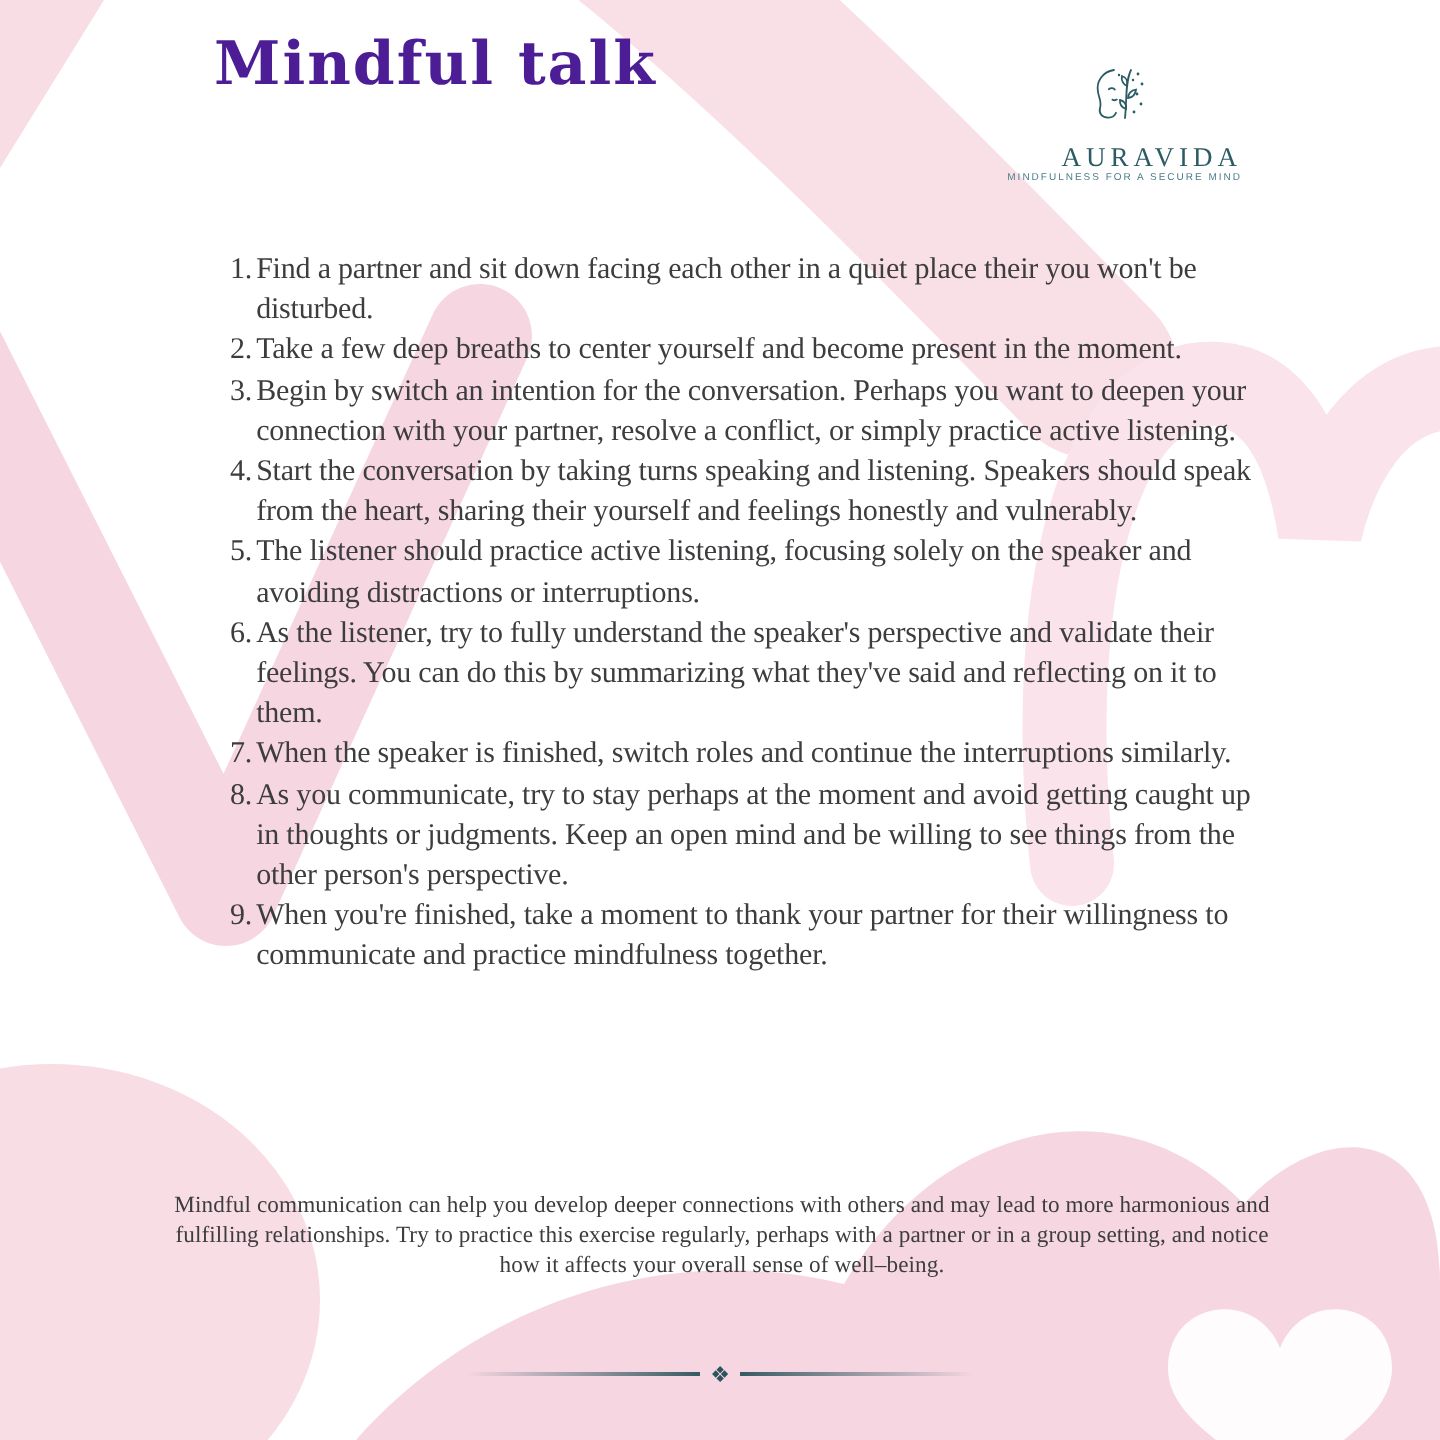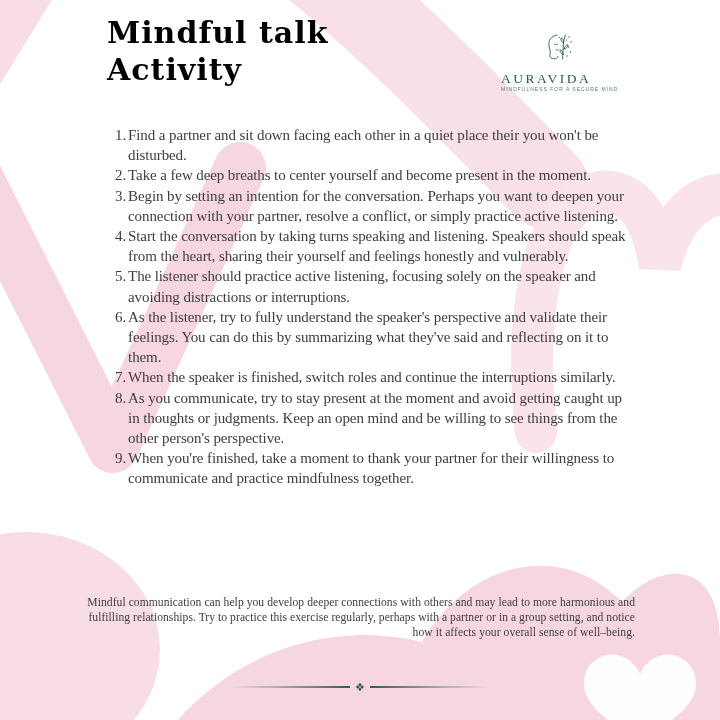--- a/index.html
+++ b/index.html
@@ -8,26 +8,26 @@
     background:#ffffff;
     font-family:"Liberation Serif", serif;
   }
   .bg{position:absolute;inset:0;z-index:0;}
   .content{position:relative;z-index:1;width:720px;height:720px;}
 
   .title{
     position:absolute;left:107px;top:14px;
     font-family:"DejaVu Serif", serif;
     font-weight:700;font-size:30px;line-height:37px;
-    letter-spacing:1px;color:#000000;
+    letter-spacing:1px;color:#4c1d95;
   }
 
   .logo{
     position:absolute;left:501px;top:31px;width:120px;
-    text-align:left;color:#2b5b63;
+    text-align:right;color:#2b5b63;
   }
   .logo-icon{display:block;margin:0 auto 2px auto;}
   .logo-name{
     font-family:"Liberation Serif", serif;
     font-size:13.5px;letter-spacing:2.5px;line-height:15px;
   }
   .logo-tagline{
     font-family:"Liberation Sans", sans-serif;
     font-size:5px;letter-spacing:1px;line-height:7px;color:#4a7f86;
     white-space:nowrap;
@@ -38,21 +38,21 @@
     list-style:none;margin:0;padding:0;
     font-size:15px;line-height:20.2px;letter-spacing:-0.1px;
     color:#3d3d40;
   }
   .steps li{display:flex;}
   .li-num{flex:0 0 auto;padding-right:2px;}
   .li-text{flex:1 1 auto;}
 
   .footnote{
     position:absolute;left:87px;top:596px;width:548px;
-    text-align:right;font-size:11.6px;line-height:14.8px;
+    text-align:center;font-size:11.6px;line-height:14.8px;
     letter-spacing:0.05px;color:#3d3d40;
   }
 
   .divider{
     position:absolute;left:233px;top:680px;width:254px;height:14px;
     display:flex;align-items:center;
   }
   .divider .line{flex:1 1 auto;height:2px;}
   .divider .line.left{background:linear-gradient(to right, rgba(44,84,92,0), rgba(44,84,92,0.95));}
   .divider .line.right{background:linear-gradient(to left, rgba(44,84,92,0), rgba(44,84,92,0.95));}
@@ -78,21 +78,20 @@
 
   <path d="M178,720 C238,652 332,620 422,642 C470,560 562,540 622,602 C660,560 720,558 720,642 L720,720 Z" fill="#f6d7e1"></path>
 
   <path d="M640,674 c-12,-30 -56,-24 -56,10 c0,26 34,40 56,62 c22,-22 56,-36 56,-62 c0,-34 -44,-40 -56,-10 z" fill="#ffffff" opacity="0.92"></path>
 </svg>
 
 <div class="content">
 
   <div class="title">
     <div>Mindful talk</div>
-    <div>Activity</div>
   </div>
 
   <div class="logo">
     <svg class="logo-icon" width="40" height="38" viewBox="0 0 40 38" aria-hidden="true">
       <g stroke="#2b5b63" fill="none" stroke-width="0.9" stroke-linecap="round">
         <path d="M16,4 C10,5 7,10 8,15 C8.4,18 10,20 9,23 C8.4,25.4 9.6,27.6 13,27.8 C15,27.9 16.4,27 17,25.4"></path>
         <path d="M13.4,13.6 C14.4,12.8 15.8,13 16.4,13.8"></path>
         <path d="M15.2,18.8 C16,19.2 16.8,19.2 17.4,18.8"></path>
         <path d="M21.5,28 C22.5,19 21.5,10 24.5,4"></path>
         <path d="M22.5,12 C20.5,11 19.5,9 20,7 C22,7.6 23,9.6 22.5,12 Z"></path>
@@ -117,41 +116,41 @@
     <li>
       <span class="li-num">1.</span>
       <span class="li-text">Find a partner and sit down facing each other in a quiet place their you won't be disturbed.</span>
     </li>
     <li>
       <span class="li-num">2.</span>
       <span class="li-text">Take a few deep breaths to center yourself and become present in the moment.</span>
     </li>
     <li>
       <span class="li-num">3.</span>
-      <span class="li-text">Begin by setting an intention for the conversation. Perhaps you want to deepen your connection with your partner, resolve a conflict, or simply practice active listening.</span>
+      <span class="li-text">Begin by switch an intention for the conversation. Perhaps you want to deepen your connection with your partner, resolve a conflict, or simply practice active listening.</span>
     </li>
     <li>
       <span class="li-num">4.</span>
       <span class="li-text">Start the conversation by taking turns speaking and listening. Speakers should speak from the heart, sharing their yourself and feelings honestly and vulnerably.</span>
     </li>
     <li>
       <span class="li-num">5.</span>
       <span class="li-text">The listener should practice active listening, focusing solely on the speaker and avoiding distractions or interruptions.</span>
     </li>
     <li>
       <span class="li-num">6.</span>
       <span class="li-text">As the listener, try to fully understand the speaker's perspective and validate their feelings. You can do this by summarizing what they've said and reflecting on it to them.</span>
     </li>
     <li>
       <span class="li-num">7.</span>
       <span class="li-text">When the speaker is finished, switch roles and continue the interruptions similarly.</span>
     </li>
     <li>
       <span class="li-num">8.</span>
-      <span class="li-text">As you communicate, try to stay present at the moment and avoid getting caught up in thoughts or judgments. Keep an open mind and be willing to see things from the other person's perspective.</span>
+      <span class="li-text">As you communicate, try to stay perhaps at the moment and avoid getting caught up in thoughts or judgments. Keep an open mind and be willing to see things from the other person's perspective.</span>
     </li>
     <li>
       <span class="li-num">9.</span>
       <span class="li-text">When you're finished, take a moment to thank your partner for their willingness to communicate and practice mindfulness together.</span>
     </li>
   </ol>
 
   <div class="footnote">Mindful communication can help you develop deeper connections with others and may lead to more harmonious and fulfilling relationships. Try to practice this exercise regularly, perhaps with a partner or in a group setting, and notice how it affects your overall sense of well–being.</div>
 
   <div class="divider">

